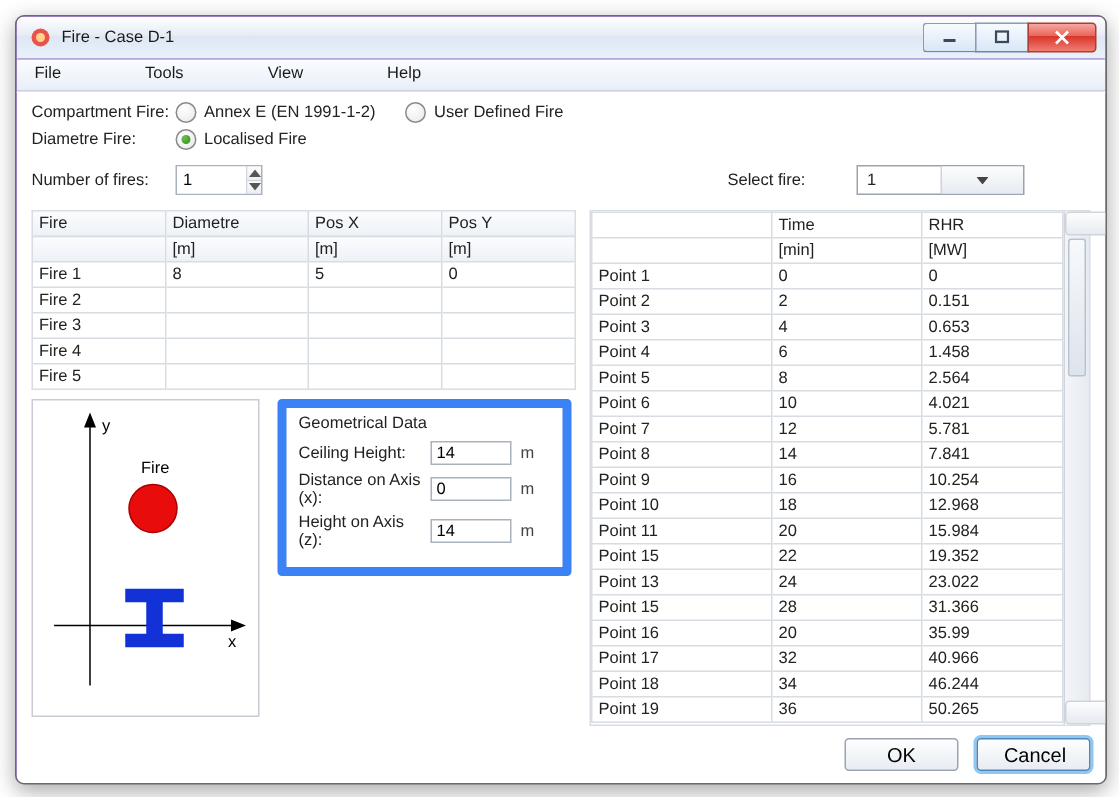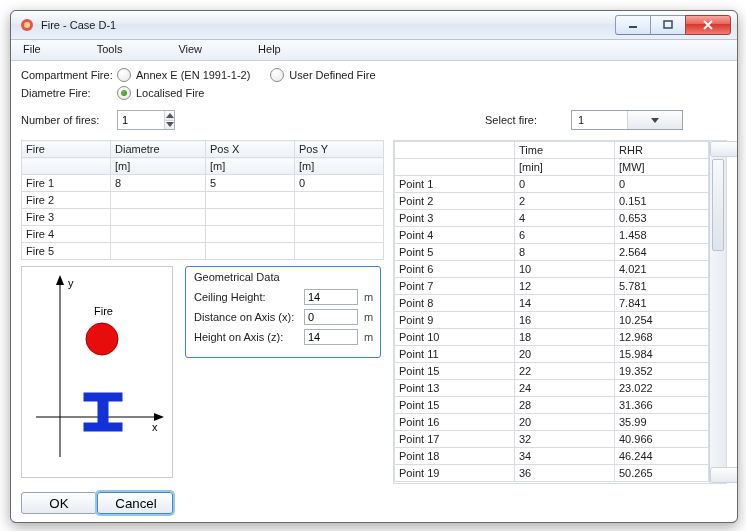--- a/index.html
+++ b/index.html
@@ -79,21 +79,21 @@
   .fire-table th:nth-child(1), .fire-table td:nth-child(1){width:80px}
   .fire-table th:nth-child(2), .fire-table td:nth-child(2){width:86px}
   .fire-table th:nth-child(3), .fire-table td:nth-child(3){width:80px}
   .fire-table th:nth-child(4), .fire-table td:nth-child(4){width:80px}
 
   .under-row { display:flex; gap:12px; margin-top:6px; flex:1; }
   .diagram-box {
     width:150px; height:210px; border:1px solid #c8ccd2; background:#fff; position:relative;
   }
   .geo-box {
-    flex:1; border:1px solid #3b82f6; border-radius:3px; padding:6px 0 8px 8px; align-self:flex-start;
+    flex:1; border:6px solid #3b82f6; border-radius:3px; padding:6px 12px 8px 8px; align-self:flex-start;
   }
   .geo-box .title { margin:-2px 0 6px 0; }
   .geo-row { display:flex; align-items:center; margin:4px 0; }
   .geo-row label { flex:1; }
   .geo-row input { width:46px; border:1px solid #aab2bd; padding:1px 3px; font:inherit; }
   .geo-row .unit { width:16px; text-align:left; margin-left:6px; color:#444; }
 
   .right-header { display:flex; align-items:center; justify-content:flex-start; gap:20px; margin-bottom:6px; }
   .right-header .lbl { width:66px; }
 
@@ -109,21 +109,21 @@
   .vscroll .btn {
     position:absolute; left:0; width:100%; height:16px; display:flex; align-items:center; justify-content:center;
     background:linear-gradient(#fdfdfd,#e6ebf1); border:1px solid #cfd4db; box-sizing:border-box;
   }
   .vscroll .btn.top{top:0} .vscroll .btn.bot{bottom:0}
   .vscroll .thumb {
     position:absolute; left:2px; right:2px; top:18px; height:90px;
     background:linear-gradient(#f7f9fc,#dde4ec); border:1px solid #b9c2cd; border-radius:2px;
   }
 
-  .footer { display:flex; gap:0; padding-top:8px; }
+  .footer { display:flex; justify-content:flex-end; gap:12px; padding-top:8px; }
   .btn {
     min-width:76px; height:22px; border:1px solid #9aa3af; border-radius:3px;
     background:linear-gradient(#fdfefe,#e8edf3); padding:0 14px;
   }
   .btn.primary { box-shadow:0 0 0 2px #8fc7f3; border-color:#4f86b9;padding-left:16px; }
 
   
   .diagram-box svg{position:absolute;inset:0;width:100%;height:100%}
 </style>
 </head>

